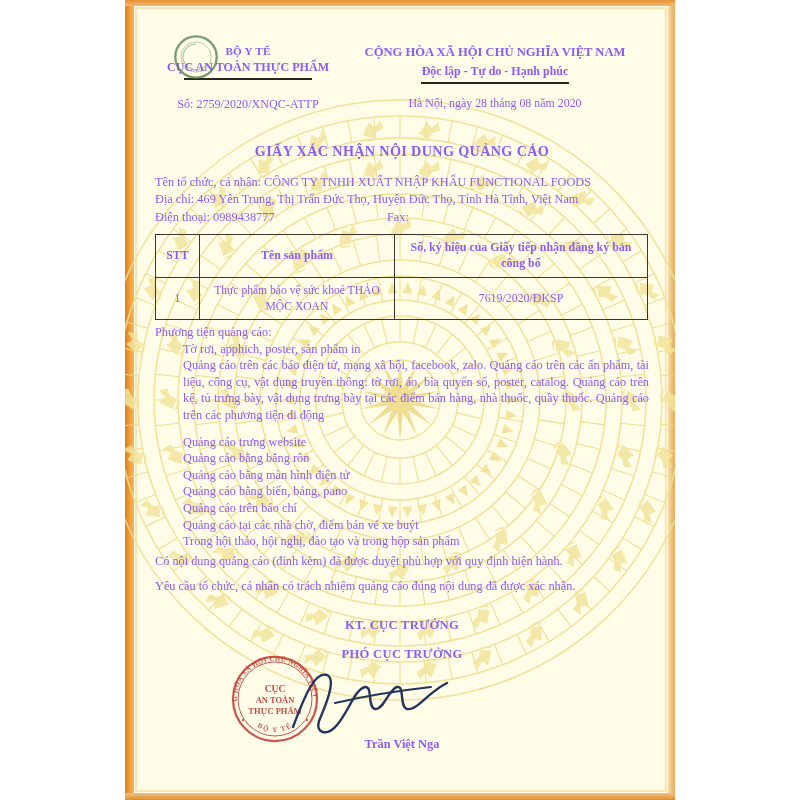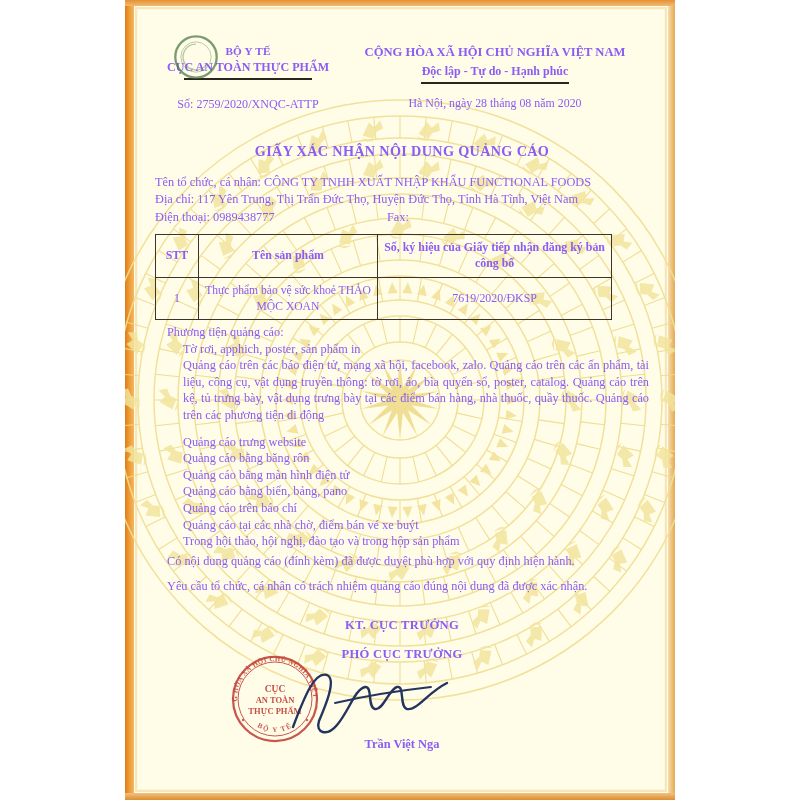--- a/index.html
+++ b/index.html
@@ -81,37 +81,37 @@
     text-align:center;font-size:14.2px;font-weight:bold;
     letter-spacing:.35px;margin:30px 0 13px;
   }
 
   .field{margin:0 0 1px;font-size:12.3px;}
   .lbl{}
   .phonerow{display:flex;margin-top:1px;}
   .phonerow .ph{width:232px;}
 
   table.tbl{
-    width:457px;border-collapse:collapse;margin:9px 0 4px;
+    width:493px;border-collapse:collapse;margin:9px 0 4px;
     font-size:11.9px;
   }
   table.tbl th,table.tbl td{
     border:1.3px solid #3a342c;padding:5px 4px;text-align:center;
     vertical-align:middle;
   }
   table.tbl th{font-weight:bold;}
   .c-stt{width:36px;}
   .c-name{width:198px;}
   .c-no{width:259px;}
   .row-name{font-size:11.6px;}
 
-  .media-head{margin:4px 12px 0;font-size:12.3px;}
+  .media-head{margin:4px 0 0;font-size:12.3px;}
   ul.media{list-style:none;margin:0;padding:0 0 0 28px;}
   ul.media li{margin:0 0 0;font-size:12.3px;line-height:1.35;text-align:justify;}
-  .para{margin:3px 12px 0;font-size:12.3px;}
+  .para{margin:3px 0 0;font-size:12.3px;}
   .para.second{margin-top:9px;}
 
   .sign{margin-top:22px;text-align:center;position:relative;height:140px;}
   .sign-t1{font-weight:bold;font-size:12.6px;letter-spacing:.3px;}
   .sign-t2{font-weight:bold;font-size:12.6px;letter-spacing:.3px;margin-top:12px;}
   .sign-name{font-weight:bold;font-size:12.4px;position:absolute;left:0;right:0;bottom:4px;}
   .red-seal{position:absolute;left:70px;top:32px;width:100px;height:100px;}
   .signature{position:absolute;left:120px;top:36px;width:200px;height:92px;}
 </style>
 </head>
@@ -742,21 +742,21 @@
     </div>
 
     <h1 class="title">GIẤY XÁC NHẬN NỘI DUNG QUẢNG CÁO</h1>
 
     <p class="field">
       <span class="lbl">Tên tổ chức, cá nhân:</span>
       <span>CÔNG TY TNHH XUẤT NHẬP KHẨU FUNCTIONAL FOODS</span>
     </p>
     <p class="field">
       <span class="lbl">Địa chỉ:</span>
-      <span>117 Yên Trung, Thị Trấn Đức Thọ, Huyện Đức Thọ, Tỉnh Hà Tĩnh, Việt Nam</span>
+      <span>469 Yên Trung, Thị Trấn Đức Thọ, Huyện Đức Thọ, Tỉnh Hà Tĩnh, Việt Nam</span>
     </p>
     <div class="phonerow">
       <div class="ph">
         <span class="lbl">Điện thoại:</span>
         <span>0989438777</span>
       </div>
       <div>
         <span class="lbl">Fax:</span>
         <span></span>
       </div>

